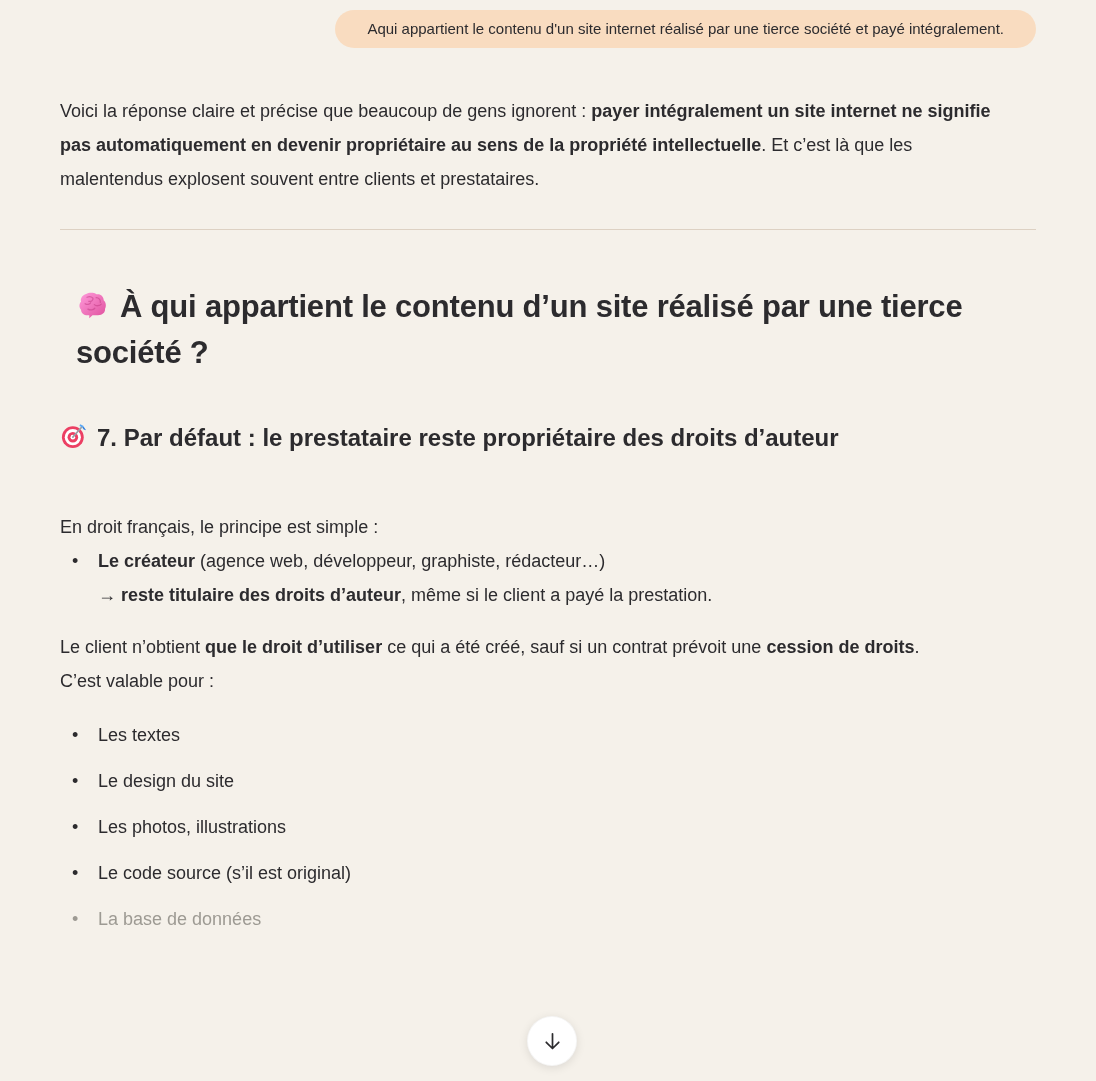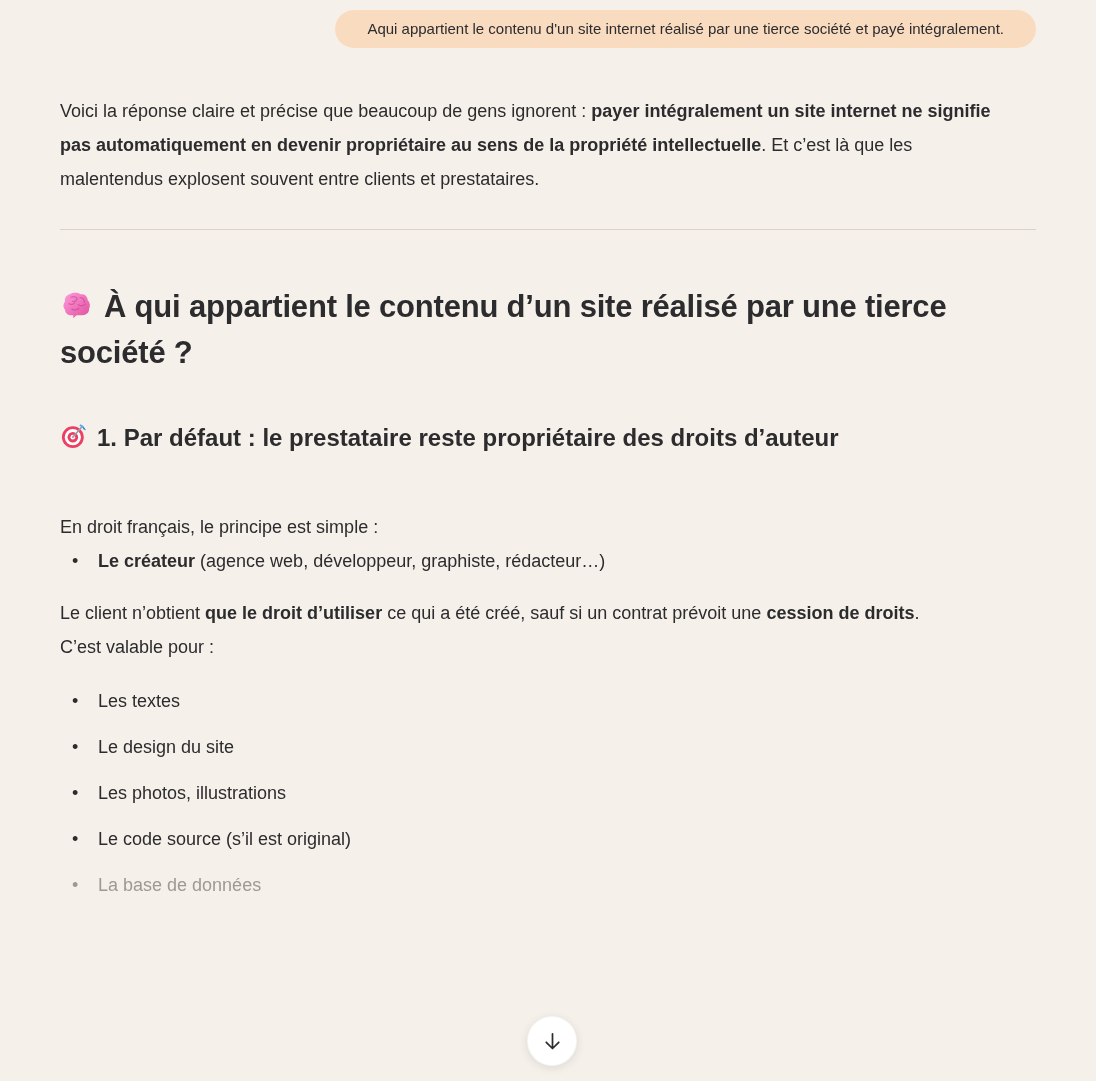--- a/index.html
+++ b/index.html
@@ -36,20 +36,21 @@
   hr.divider {
     border: none;
     border-top: 1px solid var(--divider, #ddd1c3);
     margin-top: 33px;
   }
   h1 {
     margin-top: 56px;
     font-size: 31px;
     line-height: 41px;
     letter-spacing: -0.2px;
+    margin-left: 16px;
   }
   h2 {
     margin-top: 48px;
     font-size: 24px;
     line-height: 33px;
     max-width: 940px;
   }
   .emoji-icon { display: inline-block; vertical-align: -5px; margin-right: 11px; }
   .emoji-icon.sm { vertical-align: -4px; margin-right: 9px; }
   .p-principle { margin-top: 52px; }
@@ -119,27 +120,28 @@
           </svg></span><span>À qui appartient le contenu d’un site réalisé par une tierce société ?</span></h1>
 
     <h2><span class="emoji-icon sm"><svg width="28" height="28" viewBox="0 0 36 36">
             <circle cx="16.5" cy="19.5" r="14" fill="#ec3f63"></circle>
             <circle cx="16.5" cy="19.5" r="10.4" fill="#ffffff"></circle>
             <circle cx="16.5" cy="19.5" r="6.8" fill="#ec3f63"></circle>
             <circle cx="16.5" cy="19.5" r="3" fill="#ffffff"></circle>
             <path d="M16.5 19.5 L28 6.5" stroke="#9aa0a6" stroke-width="2.2" stroke-linecap="round"></path>
             <path d="M26 3 L31 5.5 L28.5 6.8 L25 5.2 Z" fill="#58a6f5"></path>
             <path d="M30.5 6 L33.5 10.5 L30.5 9.8 L28.6 7.1 Z" fill="#2f7fe0"></path>
-          </svg></span><span>1. Par défaut : le prestataire reste propriétaire des droits d’auteur</span></h2>
+          </svg></span><span>7. Par défaut : le prestataire reste propriétaire des droits d’auteur</span></h2>
 
     <p class="prose p-principle">En droit français, le principe est simple :</p>
 
     <ul class="prose-list">
       <li>
         <div><strong>Le créateur</strong><span> (agence web, développeur, graphiste, rédacteur…)</span></div>
+        <div><span>→ </span><strong>reste titulaire des droits d’auteur</strong><span>, même si le client a payé la prestation.</span></div>
       </li>
     </ul>
 
     <p class="prose p-client"><span>Le client n’obtient </span><strong>que le droit d’utiliser</strong><span> ce qui a été créé, sauf si un contrat prévoit une </span><strong>cession de droits</strong><span>.</span></p>
 
     <p class="prose p-validfor">C’est valable pour :</p>
 
     <ul class="prose-list valid-list">
       <li>Les textes</li>
       <li>Le design du site</li>

